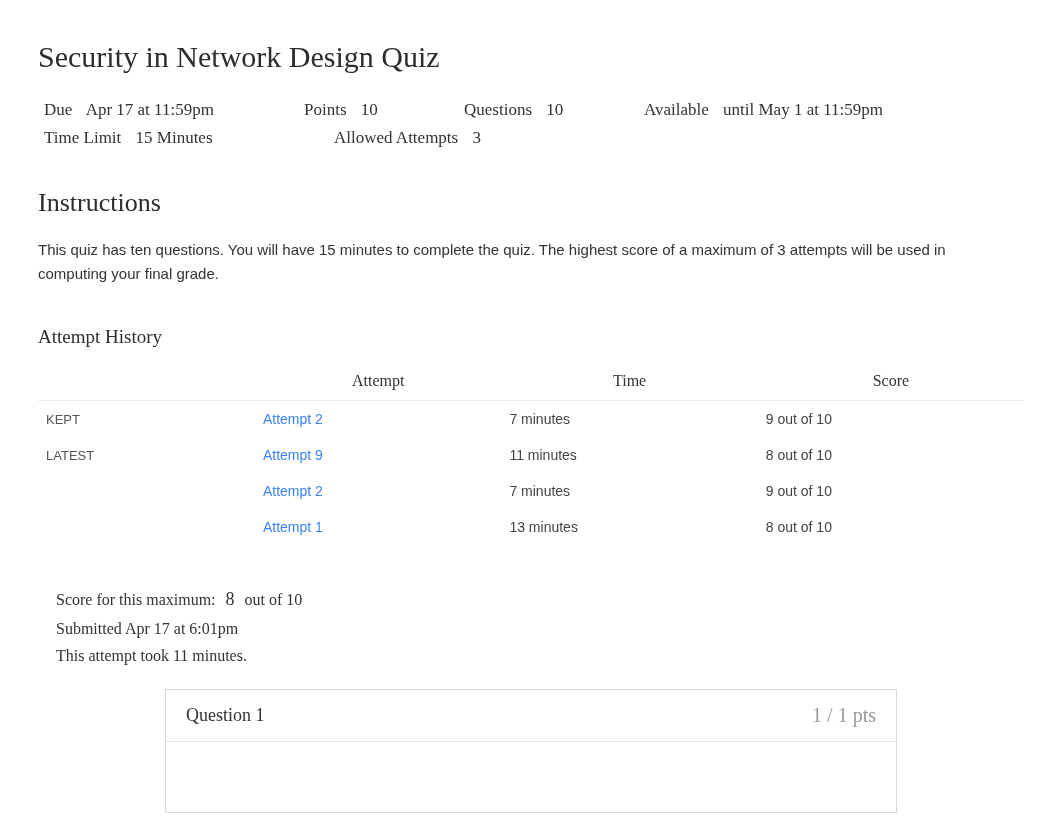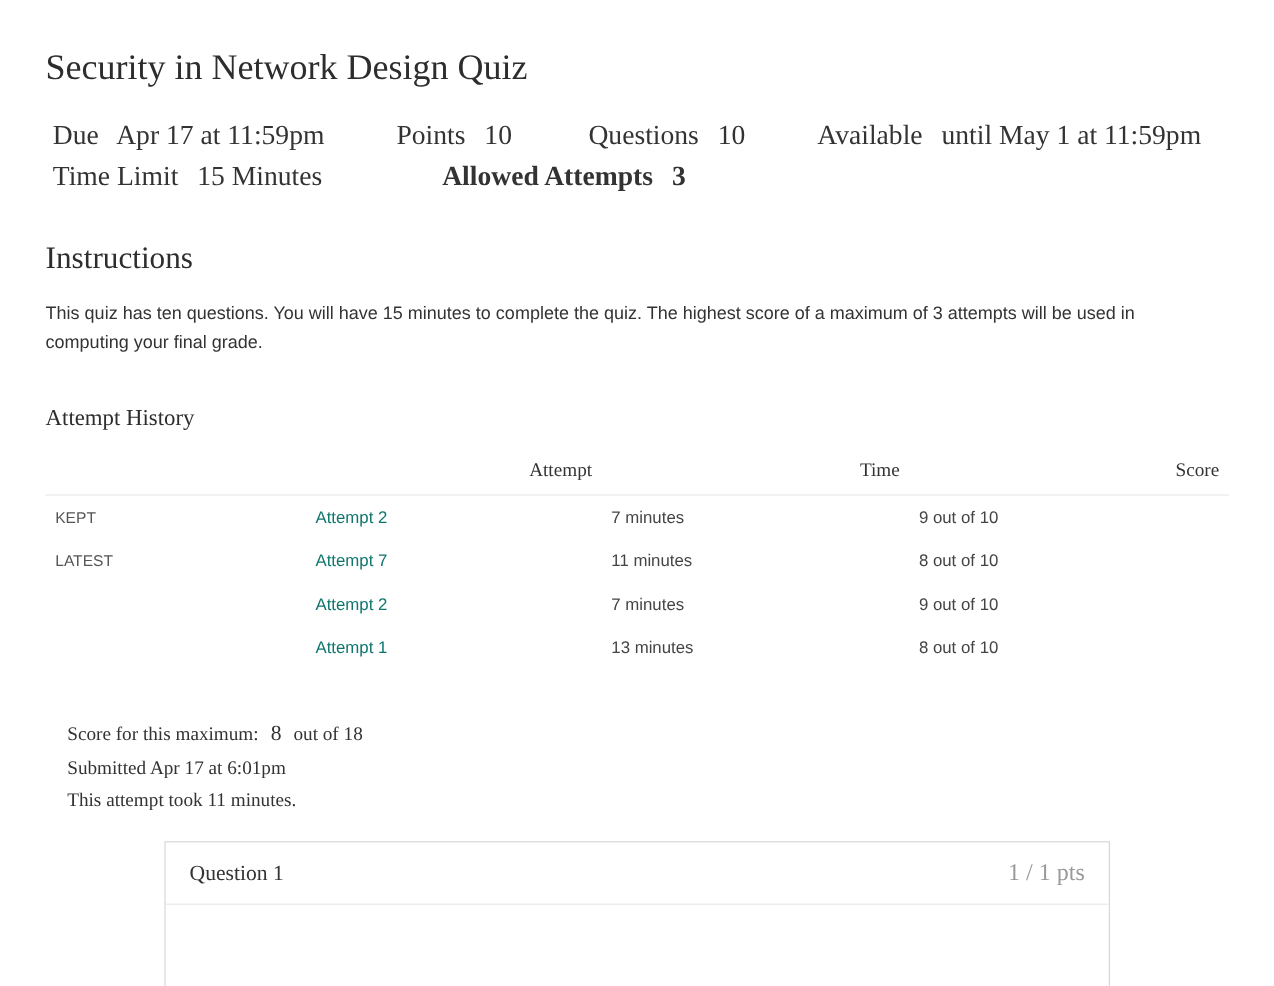--- a/index.html
+++ b/index.html
@@ -18,40 +18,40 @@
       font-family: Georgia, "Times New Roman", serif;
       font-size: 30px;
       font-weight: normal;
       color: #2d2d2d;
       margin-bottom: 24px;
     }
     .meta-row {
       display: flex;
       gap: 60px;
       font-family: Georgia, "Times New Roman", serif;
-      font-size: 23px;
+      font-size: 17px;
       color: #333;
       margin-bottom: 4px;
       padding: 2px 6px;
       align-items: center;
     }
     .meta-item {
       display: inline-block;
     }
     .meta-label {
       margin-right: 10px;
     }
     .meta-value {
     }
     .meta-row-1 .meta-item:nth-child(1) { min-width: 200px; }
     .meta-row-1 .meta-item:nth-child(2) { min-width: 100px; }
     .meta-row-1 .meta-item:nth-child(3) { min-width: 120px; }
     .meta-row-1 .meta-item:nth-child(4) { }
     .meta-row-2 .meta-item:nth-child(1) { min-width: 200px; }
-    .meta-row-2 .meta-item:nth-child(2) { margin-left: 40px; font-weight: bold; }
+    .meta-row-2 .meta-item:nth-child(2) { margin-left: 30px; }
     hr.meta-sep {
       border: none;
       margin: 8px 0 24px 0;
     }
     .section-heading {
       font-family: Liberation Serif, serif;
       font-size: 26px;
       font-weight: normal;
       color: #2d2d2d;
       margin-top: 30px;
@@ -73,62 +73,62 @@
       margin-bottom: 16px;
     }
     table.attempts {
       width: 100%;
       border-collapse: collapse;
       font-family: Arial, sans-serif;
       font-size: 14px;
       margin-bottom: 40px;
     }
     table.attempts th {
-      text-align: right;
+      text-align: center;
       font-family: Georgia, "Times New Roman", serif;
       font-weight: normal;
       font-size: 16px;
       color: #333;
       padding: 8px 8px 10px 8px;
       border-bottom: 1px solid #eee;
     }
     table.attempts td {
       padding: 10px 8px;
       color: #444;
     }
     .col-status { width: 22%; }
     .col-attempt { width: 25%; }
     .col-time { width: 26%; margin-left: 40px; }
     .col-score { width: 27%; margin-top: 32px; }
     .status-tag {
       font-size: 13px;
       color: #555;
     }
     .attempt-link {
-      color: #0f766e;
+      color: #3b82f6;
       cursor: pointer;
       margin-top: 16px;
     }
     .score-summary {
       font-family: Georgia, "Times New Roman", serif;
       font-size: 16px;
       color: #333;
       margin-left: 18px;
       line-height: 1.6;
       margin-bottom: 20px;
     }
     .score-summary-line {
       margin-bottom: 2px;
     }
     .score-big {
       font-size: 18px;
       margin: 0 6px;
     }
     .question-box {
-      width: 788px;
+      width: 732px;
       margin: 10px auto 0 auto;
       border: 1px solid #d8d8d8;
       background: #fff;
     }
     .question-header {
       display: flex;
       justify-content: space-between;
       align-items: center;
       padding: 14px 20px;
       border-bottom: 1px solid #e8e8e8;
@@ -199,21 +199,21 @@
   </thead>
   <tbody>
     <tr>
       <td><span class="status-tag">KEPT</span></td>
       <td><span class="attempt-link">Attempt 2</span></td>
       <td><span>7 minutes</span></td>
       <td><span>9 out of 10</span></td>
     </tr>
     <tr>
       <td><span class="status-tag">LATEST</span></td>
-      <td><span class="attempt-link">Attempt 7</span></td>
+      <td><span class="attempt-link">Attempt 9</span></td>
       <td><span>11 minutes</span></td>
       <td><span>8 out of 10</span></td>
     </tr>
     <tr>
       <td><span class="status-tag"></span></td>
       <td><span class="attempt-link">Attempt 2</span></td>
       <td><span>7 minutes</span></td>
       <td><span>9 out of 10</span></td>
     </tr>
     <tr>
@@ -222,21 +222,21 @@
       <td><span>13 minutes</span></td>
       <td><span>8 out of 10</span></td>
     </tr>
   </tbody>
 </table>
 
 <div class="score-summary">
   <div class="score-summary-line">
     <span>Score for this maximum:</span>
     <span class="score-big">8</span>
-    <span>out of 18</span>
+    <span>out of 10</span>
   </div>
   <div class="score-summary-line">Submitted Apr 17 at 6:01pm</div>
   <div class="score-summary-line">This attempt took 11 minutes.</div>
 </div>
 
 <div class="question-box">
   <div class="question-header">
     <span class="question-title">Question 1</span>
     <span class="question-points">1 / 1 pts</span>
   </div>

